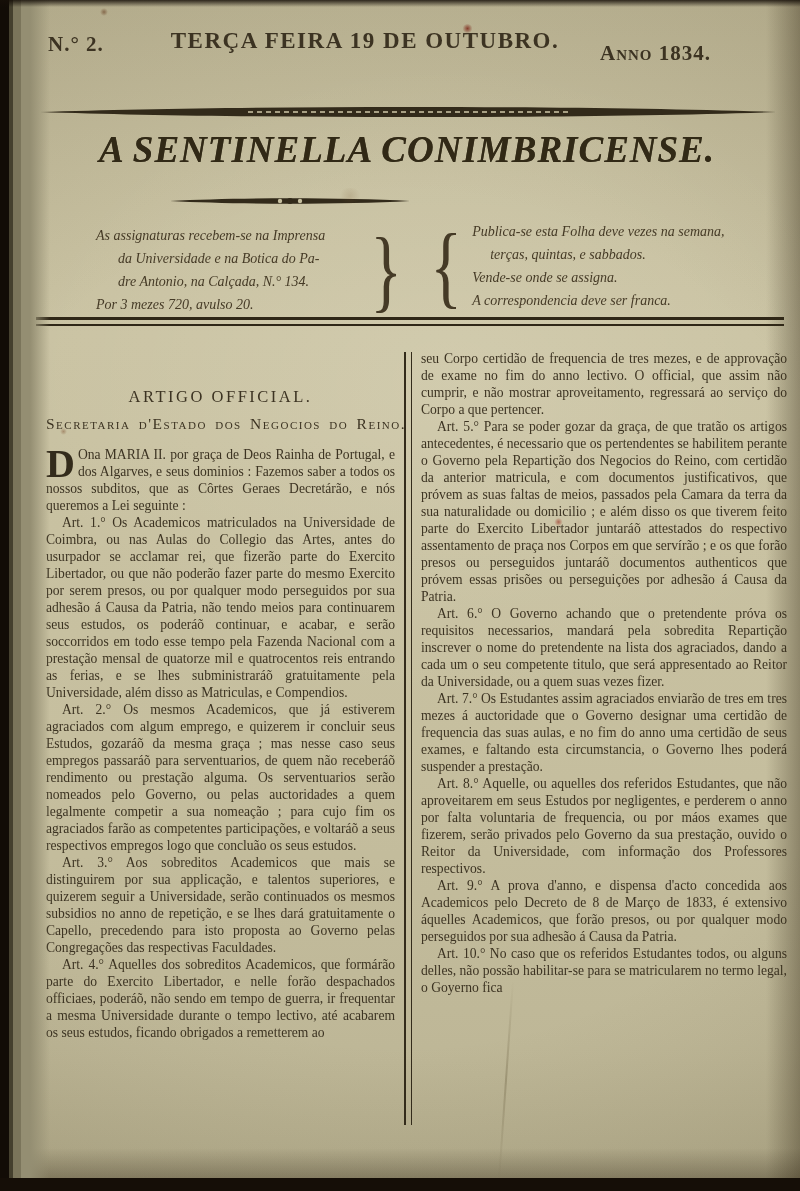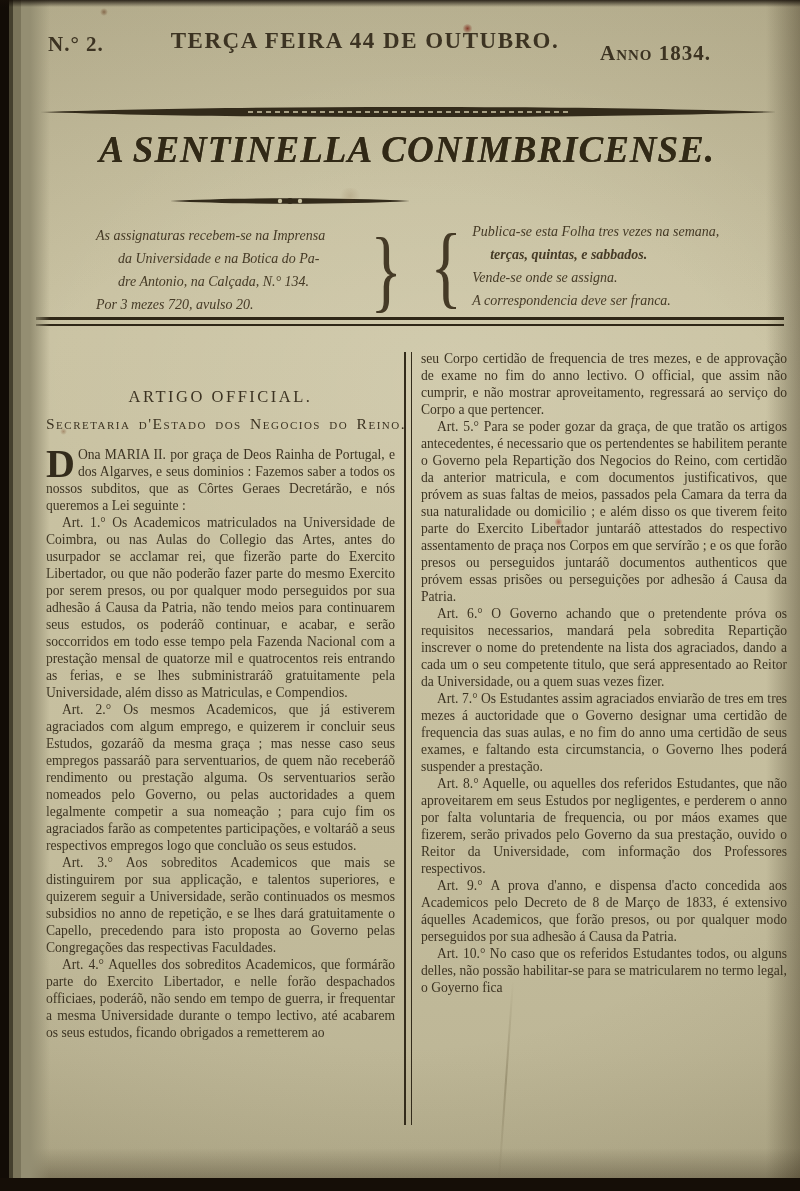--- a/index.html
+++ b/index.html
@@ -38,21 +38,21 @@
 
   
   .notices { position:absolute; left:0; top:218px; width:800px; height:100px; }
   .notice { position:absolute; display:flex; align-items:center; font-style:italic; font-size:14px; line-height:19px; color:#453a26; }
   .notice-left  { left:92px;  top:4px; width:316px; }
   .notice-right { left:424px; top:0px; width:350px; }
   .notice-lines { flex:1; }
   .notice-lines p { margin:4px; }
   .notice-left .notice-lines p:nth-child(2),
   .notice-left .notice-lines p:nth-child(3) { padding-left:22px; }
-  .notice-right .notice-lines p:nth-child(2) { padding-left:18px;font-weight:bold; }
+  .notice-right .notice-lines p:nth-child(2) { padding-left:18px; }
   .brace { font-style:normal; font-size:92px; line-height:84px; font-weight:400; color:#453a26;
     transform:scaleX(0.72); flex:0 0 auto; }
 
   .rule-double { position:absolute; left:36px; top:317px; width:748px; height:4px;
     border-top:3.5px solid #2f2717; border-bottom:2.5px solid #2f2717; }
 
   
   .body { position:absolute; left:46px; top:350px; width:742px; height:775px; display:flex; }
   .col { font-size:13.6px; line-height:17px; text-align:justify; }
   .col-left  { width:349px;margin-top:34px; }
@@ -66,21 +66,21 @@
   .paras p, .opening { margin:0; }
   .paras .body-p { margin:0; text-indent:16px; }
   .paras-right .body-p:first-child { text-indent:0; }
 </style>
 </head>
 <body>
 
 <div class="page">
 
   <div class="header-issue">N.° 2.</div>
-  <div class="header-date">TERÇA FEIRA 44 DE OUTUBRO.</div>
+  <div class="header-date">TERÇA FEIRA 19 DE OUTUBRO.</div>
   <div class="header-year">Anno 1834.</div>
 
   <div class="rule-swelled">
     <svg width="744" height="18" viewBox="0 0 744 18">
       <path d="M4 9 C 200 2.2, 544 2.2, 740 9 C 544 15.8, 200 15.8, 4 9 Z" fill="#322a1a"></path>
       <line x1="212" y1="9" x2="532" y2="9" stroke="#cfc8a8" stroke-width="1.6" stroke-dasharray="5 4"></line>
     </svg>
   </div>
 
   <div class="masthead">A SENTINELLA CONIMBRICENSE.</div>
@@ -100,21 +100,21 @@
           <p>As assignaturas recebem-se na Imprensa</p>
           <p>da Universidade e na Botica do Pa-</p>
           <p>dre Antonio, na Calçada, N.° 134.</p>
           <p>Por 3 mezes 720, avulso 20.</p>
         </div>
       <div class="brace">}</div>
     </div>
     <div class="notice notice-right">
       <div class="brace">{</div>
       <div class="notice-lines">
-          <p>Publica-se esta Folha tres vezes na semana,</p>
+          <p>Publica-se esta Folha deve vezes na semana,</p>
           <p>terças, quintas, e sabbados.</p>
           <p>Vende-se onde se assigna.</p>
           <p>A correspondencia deve ser franca.</p>
         </div>
     </div>
   </div>
 
   <div class="rule-double"></div>
 
   <div class="body">

